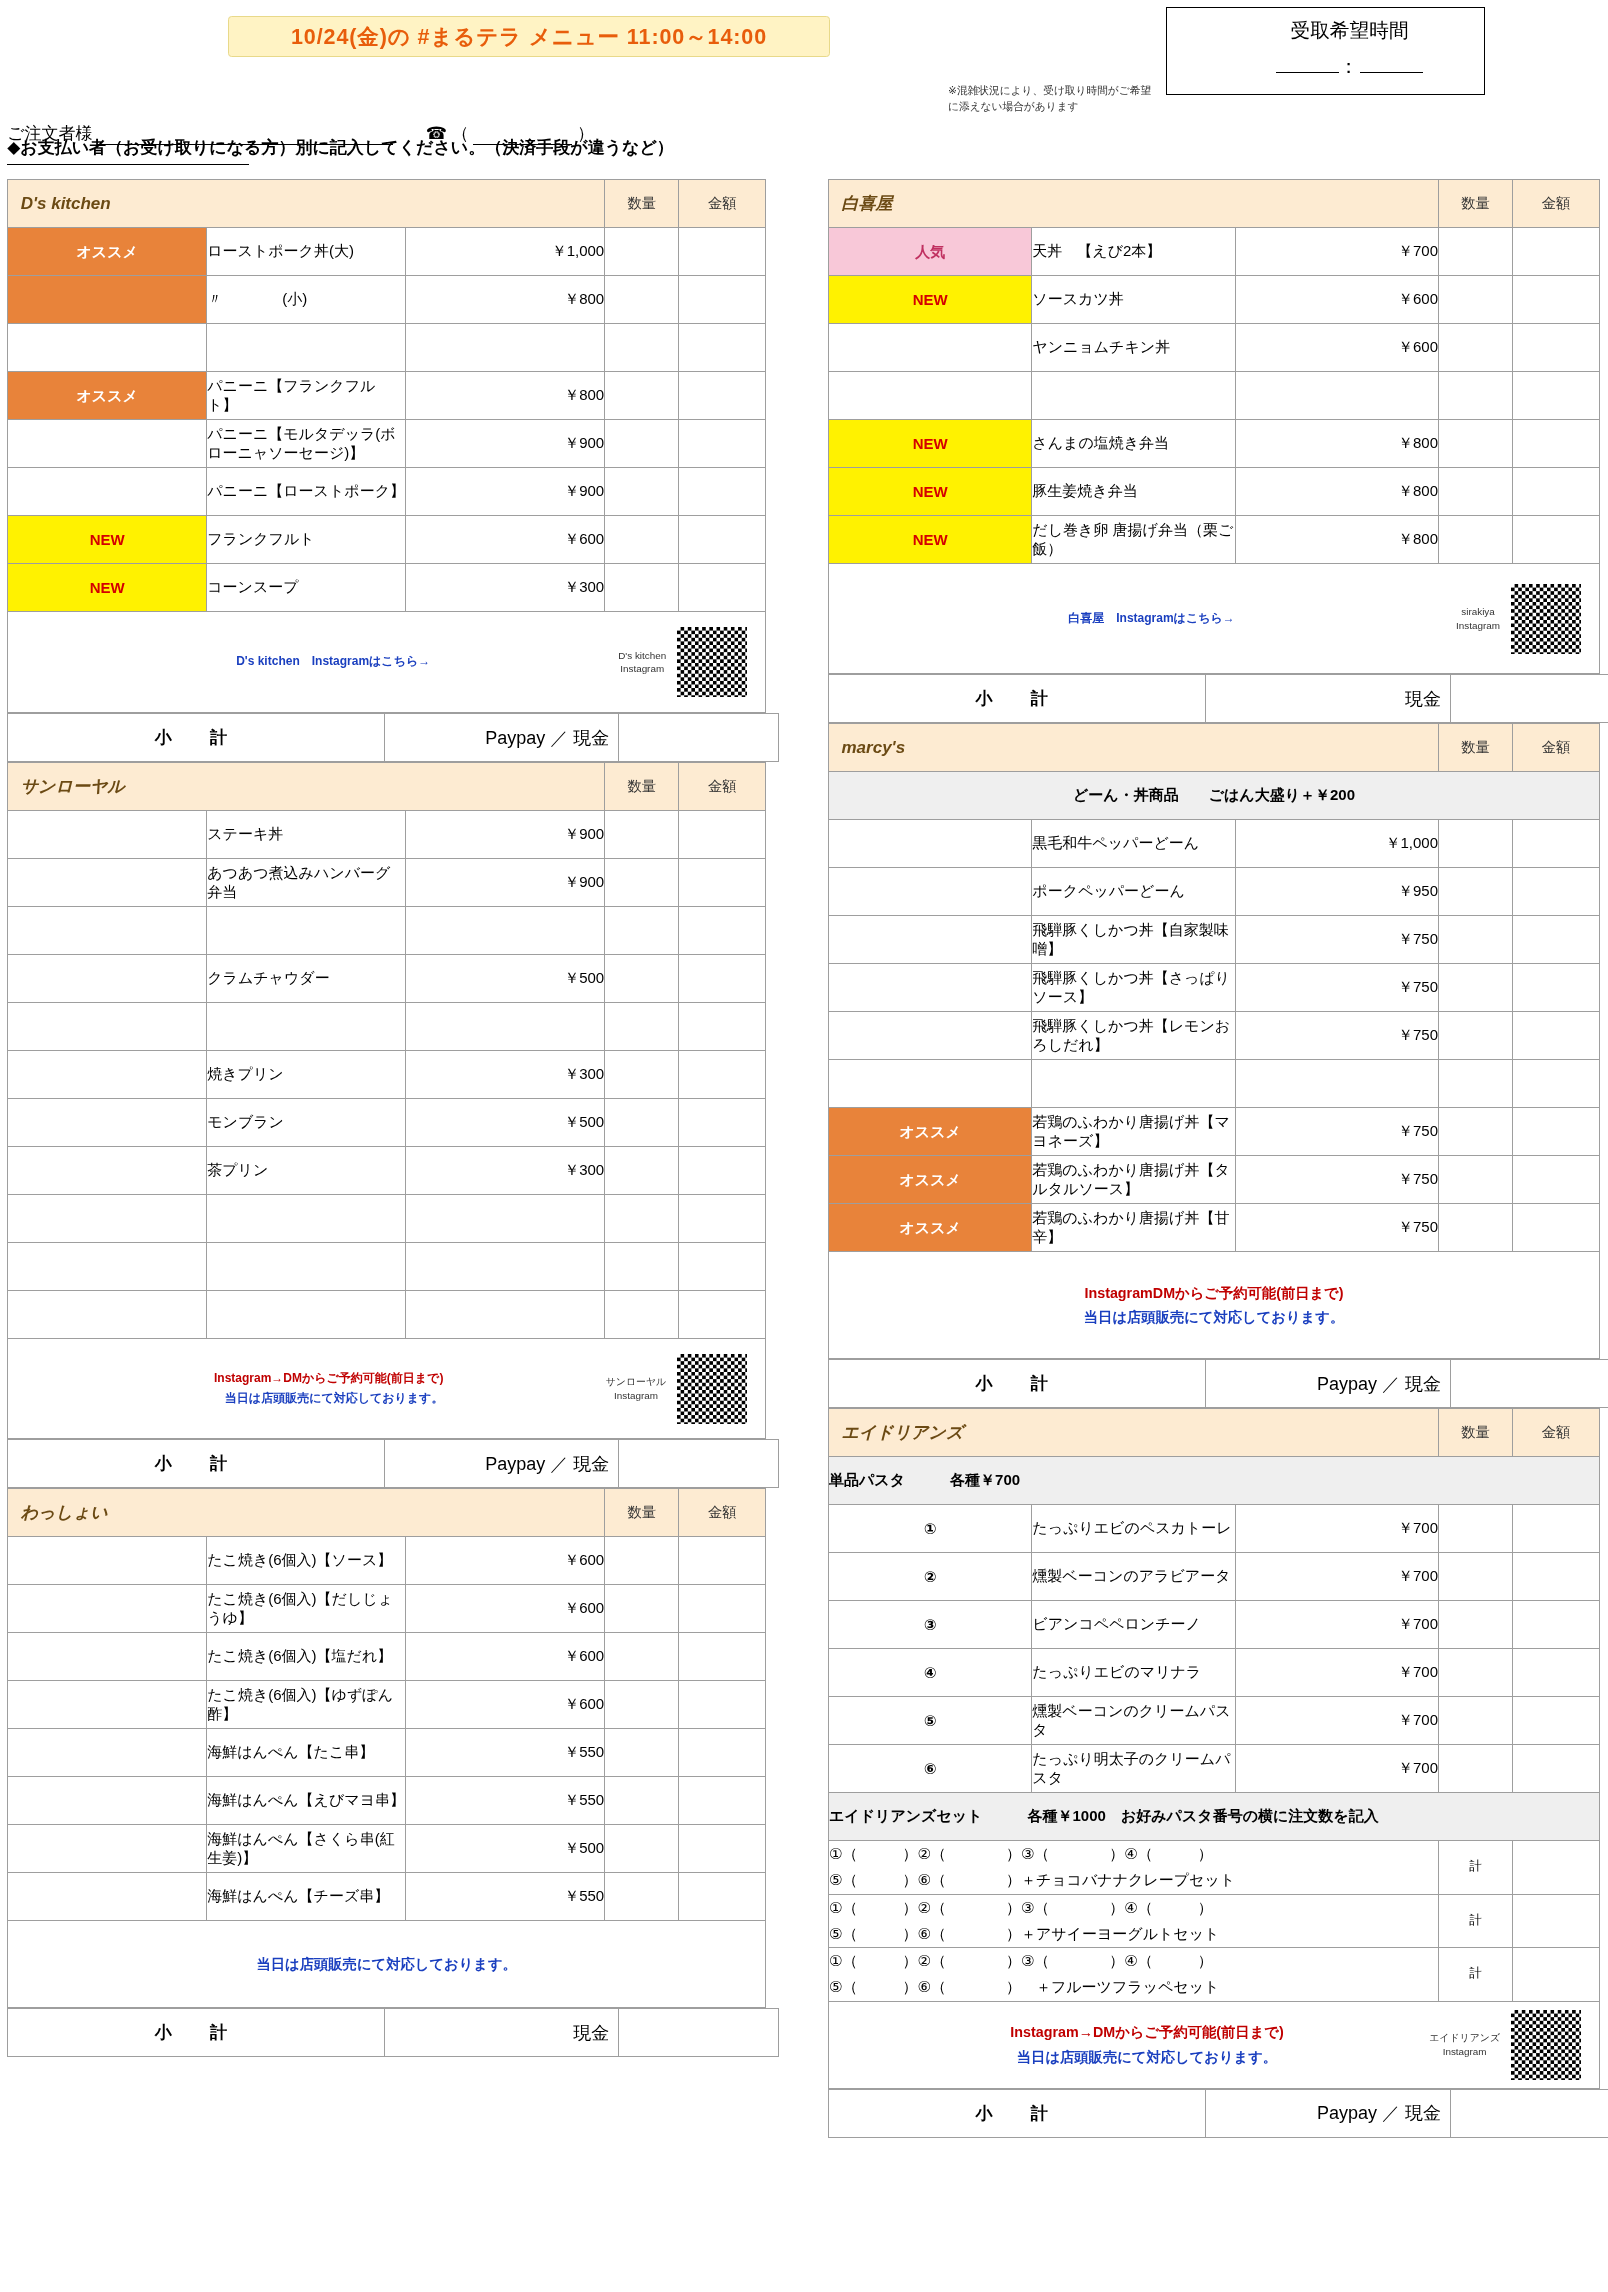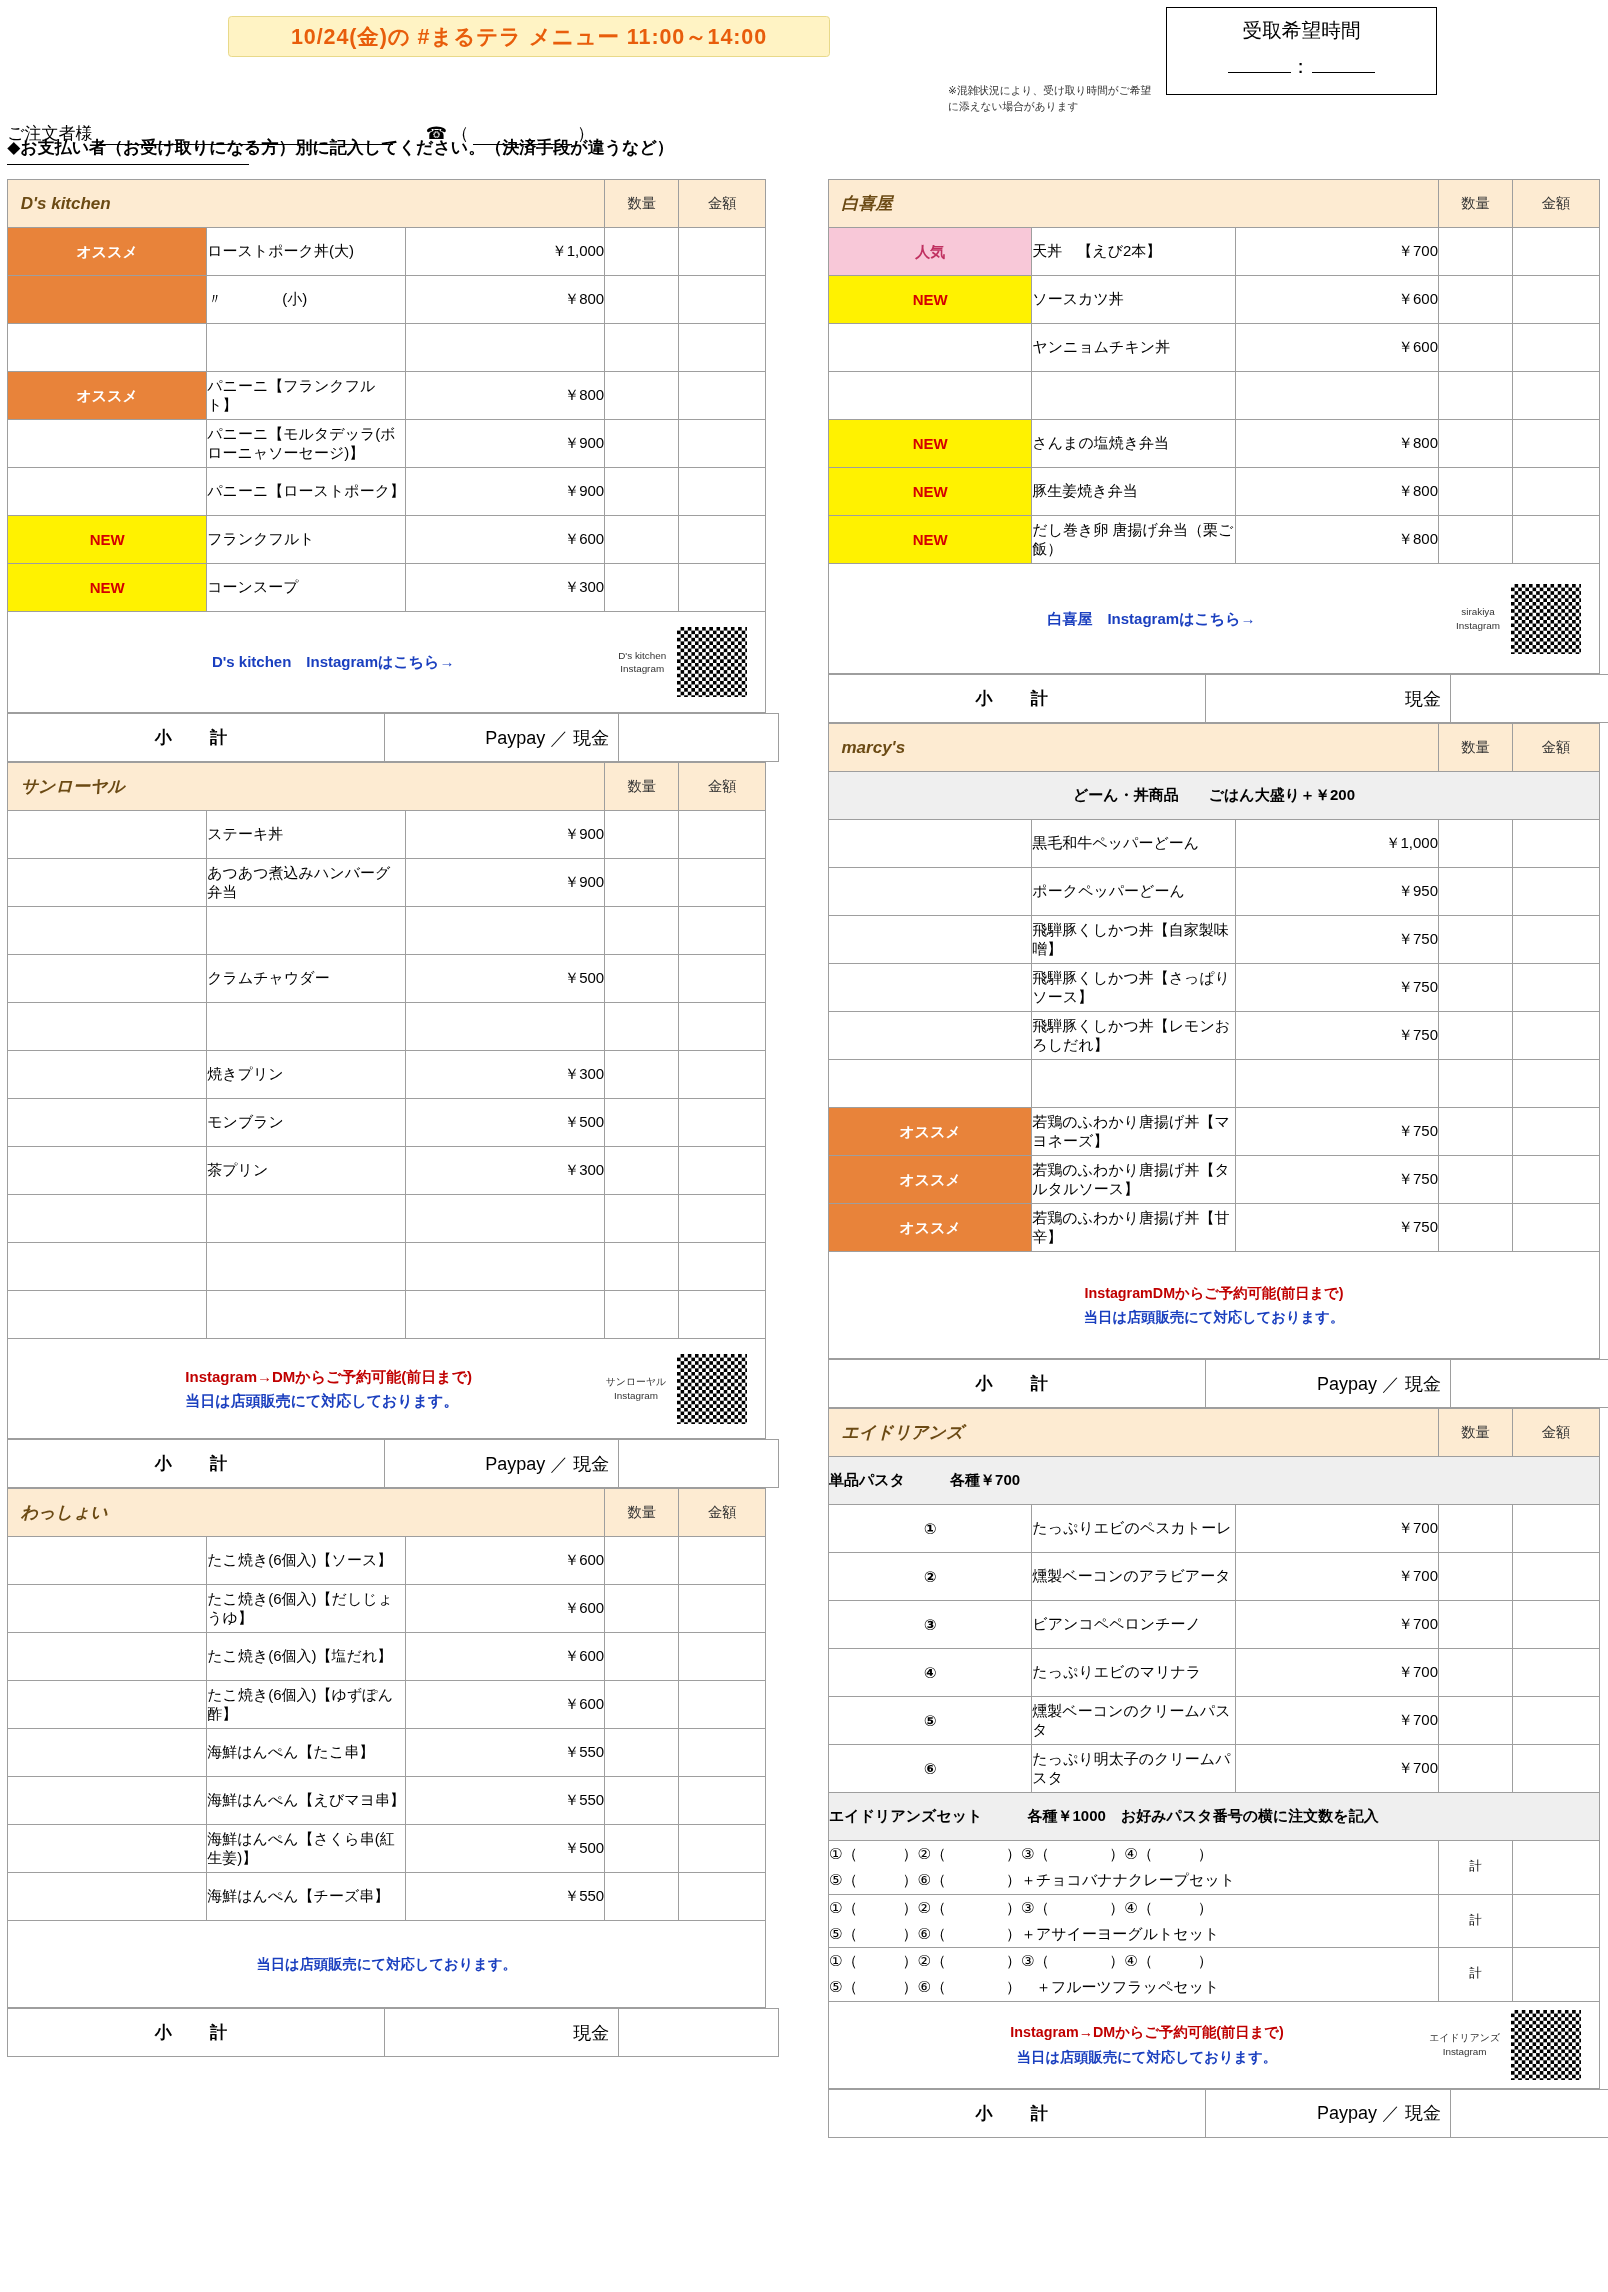--- a/index.html
+++ b/index.html
@@ -18,21 +18,21 @@
     display:flex;align-items:center;justify-content:center;
     font-size:21.5px;font-weight:bold;color:#E85D0B;letter-spacing:0.9px;
   }
   .orderer-row{position:absolute;left:7.2px;top:90px;width:770px;font-size:17px;}
   .orderer-row .lbl{display:inline-block;margin-top:32px;}
   .uline{display:inline-block;border-bottom:1.3px solid #000;height:18px;vertical-align:bottom;}
   .payer-note{position:absolute;left:7.2px;top:136px;font-size:17px;font-weight:bold;}
 
   .recv-box{
     position:absolute;left:1166px;top:7.2px;width:269px;height:86px;
-    border:1.3px solid #000;display:flex;flex-direction:column;align-items:center;justify-content:flex-start;
+    border:1.3px solid #000;display:flex;flex-direction:column;align-items:center;justify-content:flex-start;padding-left:48px;
   }
   .recv-box .recv-title{font-size:19.7px;margin-top:9px;}
   .recv-box .recv-time{margin-top:9px;font-size:19.7px;letter-spacing:1.8px;}
   .recv-time .blank{display:inline-block;width:63px;border-bottom:1.3px solid #000;}
   .recv-note{
     position:absolute;left:948px;top:82px;width:206px;font-size:10.7px;color:#333;line-height:1.5;text-align:left;
   }
 
   
   .col{position:absolute;}
@@ -59,21 +59,21 @@
 
   .row-blank td{height:47px;}
 
   .subtotal td{height:45px;background:#fff;}
   .subtotal .sub-label{text-align:center;font-size:17px;font-weight:bold;letter-spacing:10.7px;}
   .subtotal .pay{text-align:right;padding-right:9px;font-size:18px;color:#000000;}
 
   
   .ig-block{position:relative;border:0.9px solid #9e9e9e;border-top:none;background:#fff;}
   .ig-inner{display:flex;align-items:center;justify-content:center;height:100%;position:relative;}
-  .ig-text{font-size:15px;font-weight:bold;color:#1a3fbf;text-align:left;line-height:1.6;}
+  .ig-text{font-size:12px;font-weight:bold;color:#1a3fbf;text-align:right;line-height:1.6;}
   .ig-text .red{color:#c00000;}
   .qr-wrap{position:absolute;right:16px;top:50%;transform:translateY(-50%);display:flex;align-items:center;gap:9px;}
   .qr-cap{font-size:9.9px;color:#333;text-align:center;line-height:1.35;white-space:nowrap;}
   .qr{width:70px;height:70px;background:
      repeating-conic-gradient(#000 0% 25%, #fff 0% 50%) 0 0/7.2px 7.2px;
      border:2.7px solid #fff;outline:0.9px solid #fff;}
 
   
   .band td{background:#EFEFEF;font-weight:bold;font-size:17px;text-align:center;height:39px;}
   .band-left td{background:#EFEFEF;font-weight:bold;font-size:17px;text-align:left;padding-left:12.5px;height:41px;}

